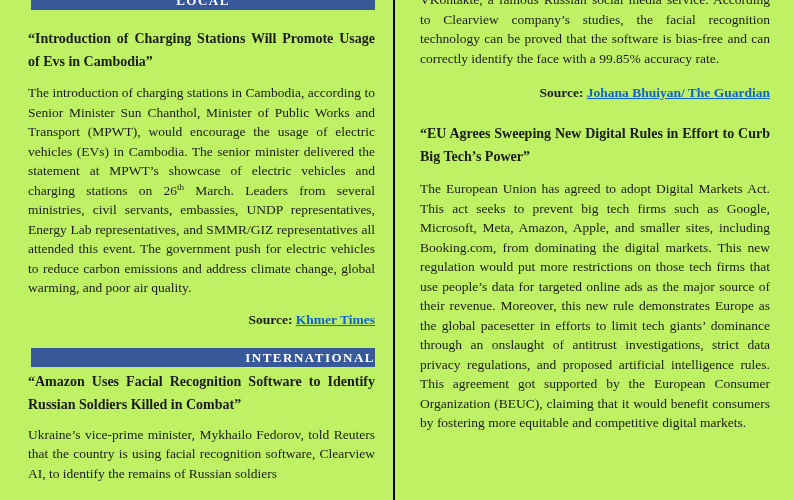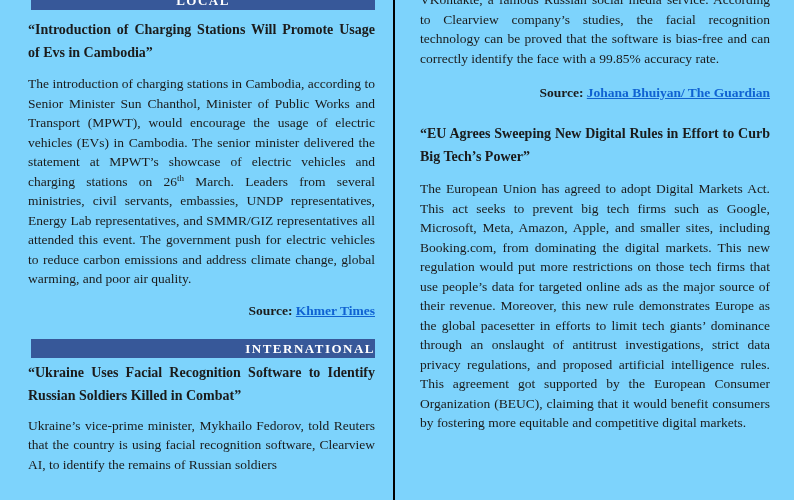--- a/index.html
+++ b/index.html
@@ -6,21 +6,21 @@
     --accent: #375899;
     --link: #0F62D2;
     --ink: #1b1b1b;
   }
   html, body { margin: 0; padding: 0; background: #ffffff; }
   .page {
     position: relative;
     width: 794px;
     height: 500px;
     overflow: hidden;
-    background: #7dd3fc;
+    background: #bef264;
     font-family: "Liberation Serif", "DejaVu Serif", serif;
     color: var(--ink);
   }
   .divider {
     position: absolute;
     left: 393px; top: 0;
     width: 2px; height: 500px;
     background: #000000;
   }
   .col { position: absolute; top: 0; }
@@ -46,21 +46,21 @@
   .bar-local { margin-top: -9px; }
   .bar-international { margin-top: 20px; justify-content: flex-end; }
 
   .article-title {
     font-weight: bold;
     font-size: 14px;
     line-height: 23px;
     text-align: justify;
     margin: 0;
   }
-  .t1 { margin-top: 8px; }
+  .t1 { margin-top: 17px; }
   .t2 { margin-top: 3px; }
   .t4 { margin-top: 21px; }
 
   .body-text {
     font-size: 13.5px;
     line-height: 19.5px;
     text-align: justify;
     margin: 0;
   }
   .b1 { margin-top: 10px; }
@@ -102,21 +102,21 @@
     <p class="article-title t1">“Introduction of Charging Stations Will Promote Usage of Evs in Cambodia”</p>
 
     <p class="body-text b1"><span>The introduction of charging stations in Cambodia, according to Senior Minister Sun Chanthol, Minister of Public Works and Transport (MPWT), would encourage the usage of electric vehicles (EVs) in Cambodia. The senior minister delivered the statement at MPWT’s showcase of electric vehicles and charging stations on 26</span><sup class="ord">th</sup><span> March. Leaders from several ministries, civil servants, embassies, UNDP representatives, Energy Lab representatives, and SMMR/GIZ representatives all attended this event. The government push for electric vehicles to reduce carbon emissions and address climate change, global warming, and poor air quality.</span></p>
 
     <p class="source s1"><span>Source: </span><a>Khmer Times</a></p>
 
     <div class="section-bar bar-international">
       <span>INTERNATIONAL</span>
     </div>
 
-    <p class="article-title t2">“Ukraine Uses Facial Recognition Software to Identify Russian Soldiers Killed in Combat”</p>
+    <p class="article-title t2">“Amazon Uses Facial Recognition Software to Identify Russian Soldiers Killed in Combat”</p>
 
     <p class="body-text b2">Ukraine’s vice-prime minister, Mykhailo Fedorov, told Reuters that the country is using facial recognition software, Clearview AI, to identify the remains of Russian soldiers</p>
 
   </div>
 
   <div class="col col-right">
 
     <p class="body-text b3">VKontakte, a famous Russian social media service. According to Clearview company’s studies, the facial recognition technology can be proved that the software is bias-free and can correctly identify the face with a 99.85% accuracy rate.</p>
 
     <p class="source s3"><span>Source: </span><a>Johana Bhuiyan/ The Guardian</a></p>

